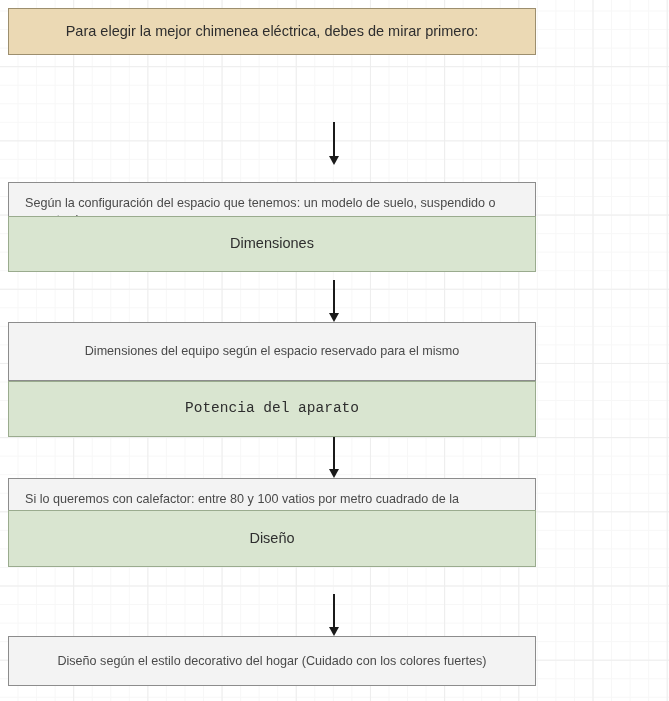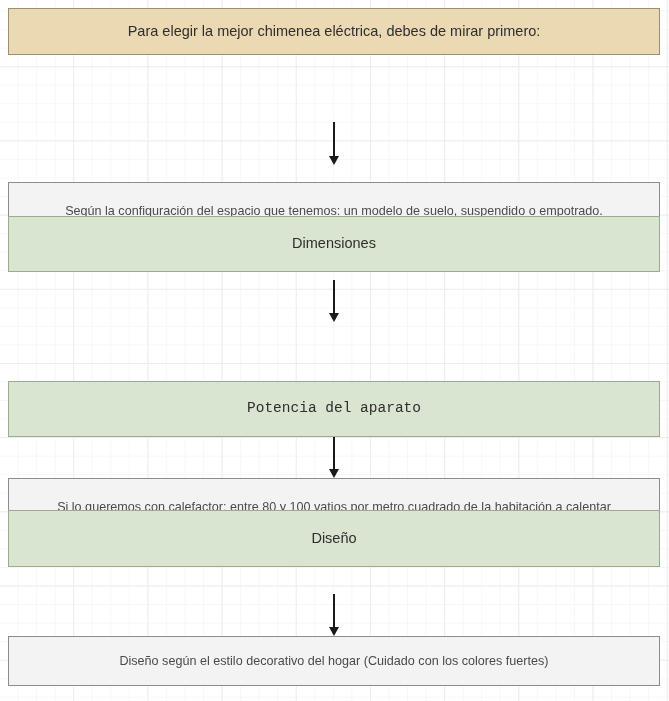--- a/index.html
+++ b/index.html
@@ -28,21 +28,21 @@
       74.2px 74.2px,
       74.2px 74.2px,
       18.55px 18.55px,
       18.55px 18.55px;
     background-position: -1px -8px, -1px -8px, -1px -8px, -1px -8px;
   }
 
   .node {
     position: absolute;
     left: 8px;
-    width: 652px;
+    width: 528px;
     box-sizing: border-box;
     display: flex;
     align-items: center;
     justify-content: center;
     color: #3c3c3c;
     line-height: 1.32;
     padding: 18px 16px;
   }
 
   .node-title {
@@ -105,20 +105,21 @@
 
   <div class="node node-detail" style="top:182px; height:59px;">Según la configuración del espacio que tenemos: un modelo de suelo, suspendido o empotrado.</div>
 
   <div class="node node-head" style="top:216px; height:56px;">Dimensiones</div>
 
   <div class="arrow" style="top:280px; height:42px;">
     <div class="shaft" style="height:33px;"></div>
     <div class="head"></div>
   </div>
 
+  <div class="node node-detail" style="top:322px; height:59px;">Dimensiones del equipo según el espacio reservado para el mismo</div>
 
   <div class="node node-head" style="top:381px; height:56px;font-family:Liberation Mono, monospace;">Potencia del aparato</div>
 
   <div class="arrow" style="top:437px; height:41px;">
     <div class="shaft" style="height:32px;"></div>
     <div class="head"></div>
   </div>
 
   <div class="node node-detail" style="top:478px; height:59px;">Si lo queremos con calefactor: entre 80 y 100 vatios por metro cuadrado de la habitación a calentar</div>
 

